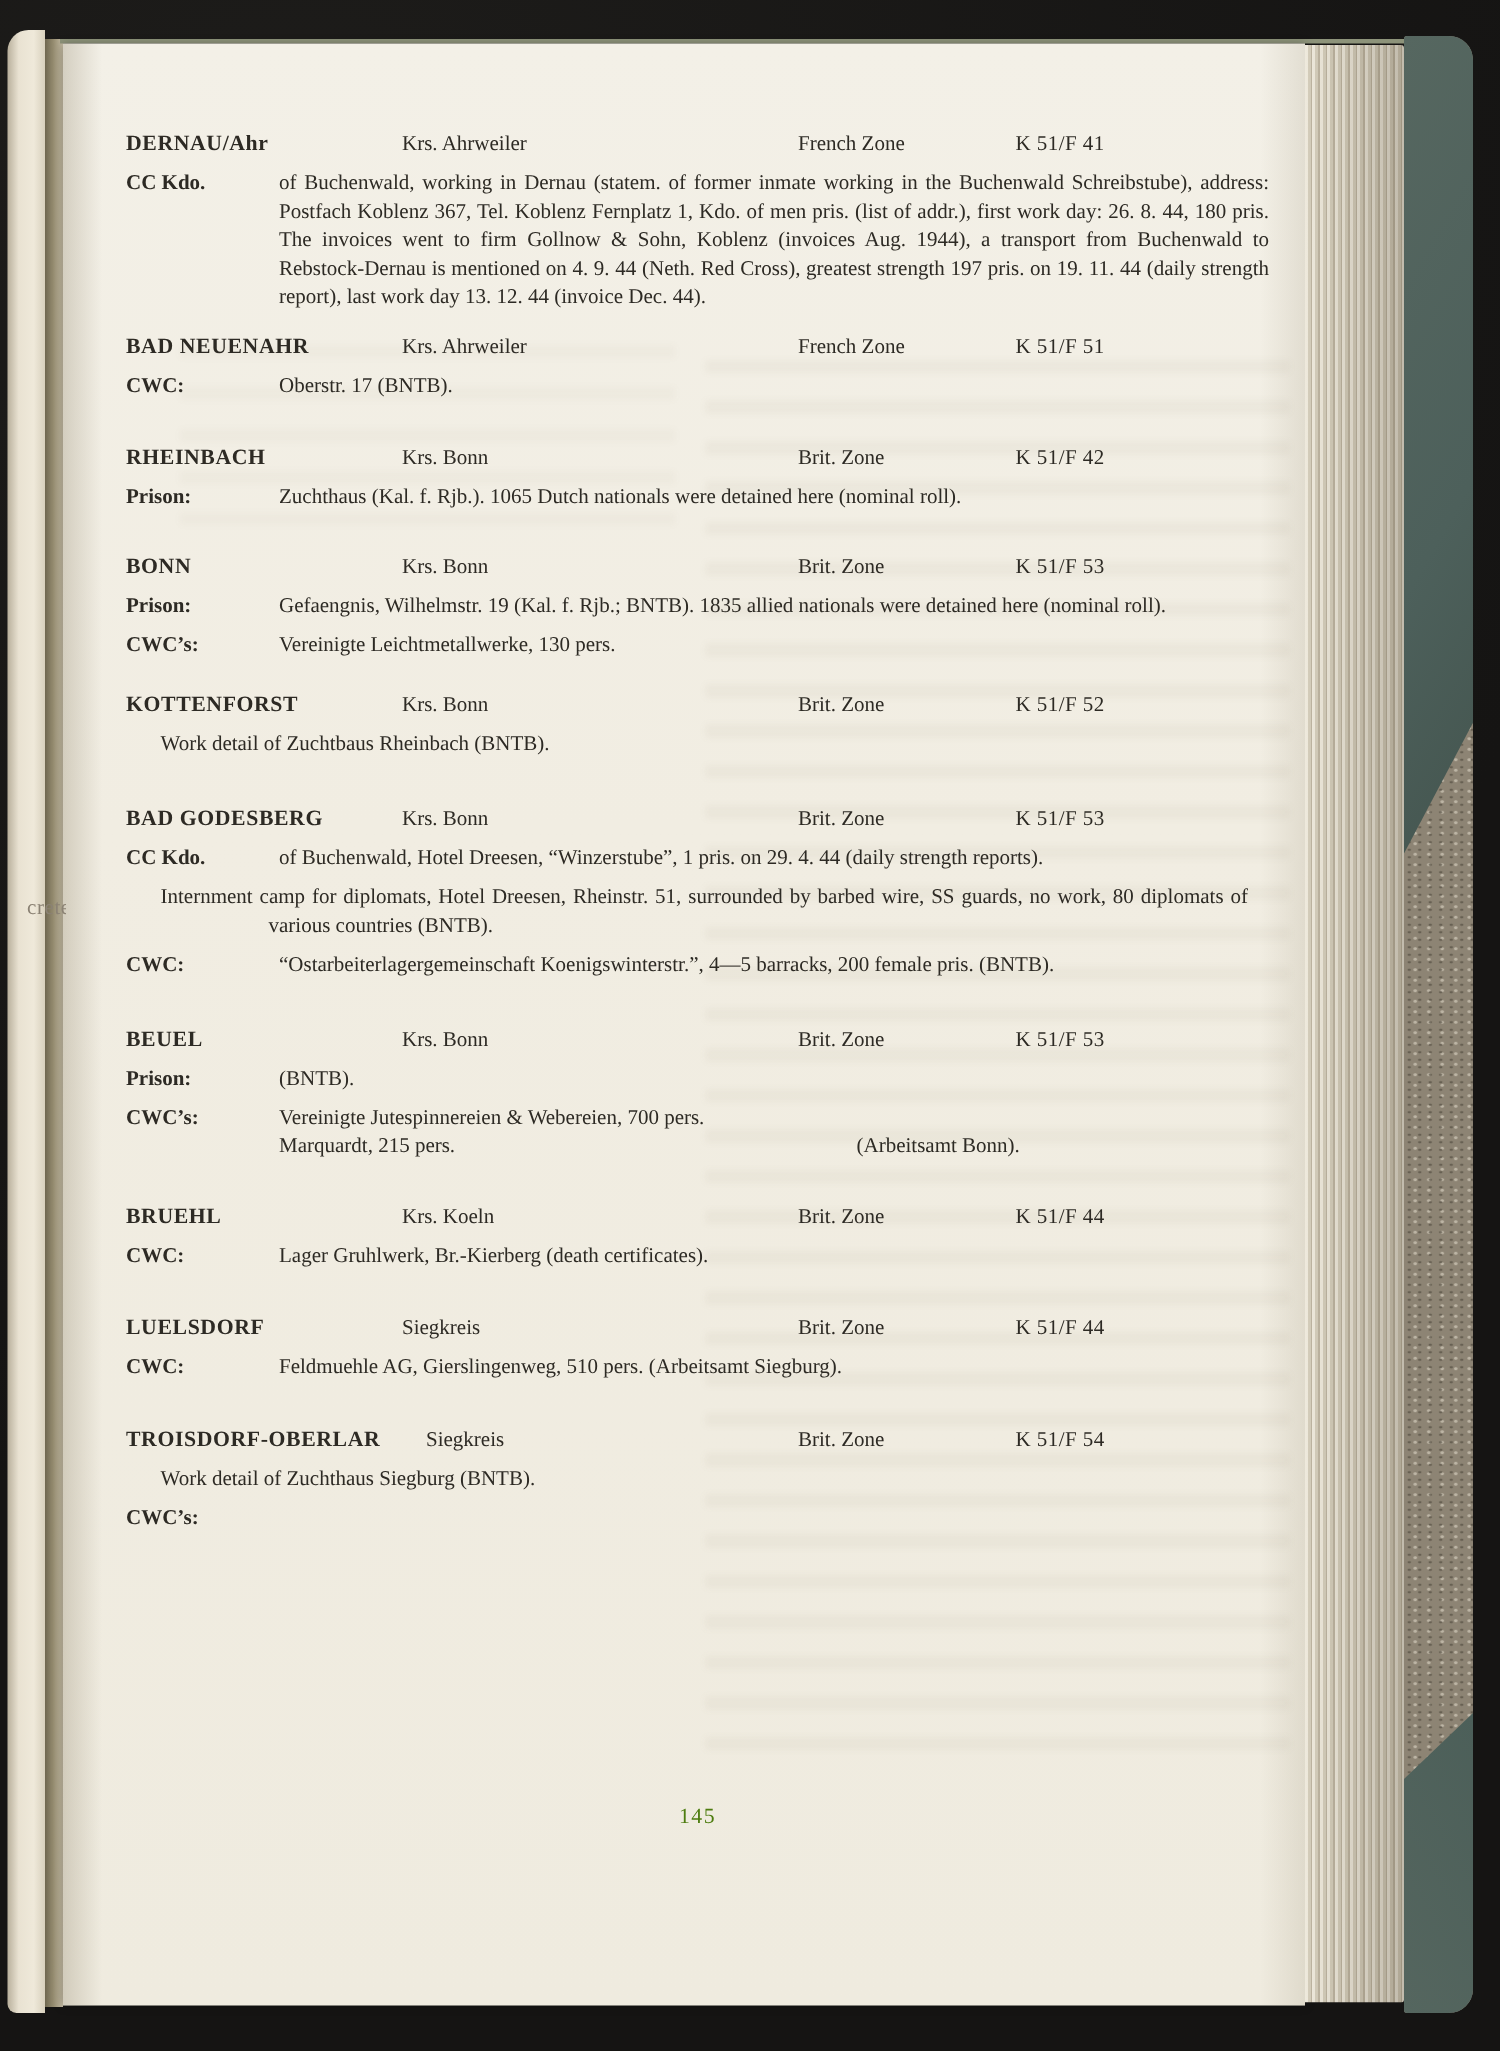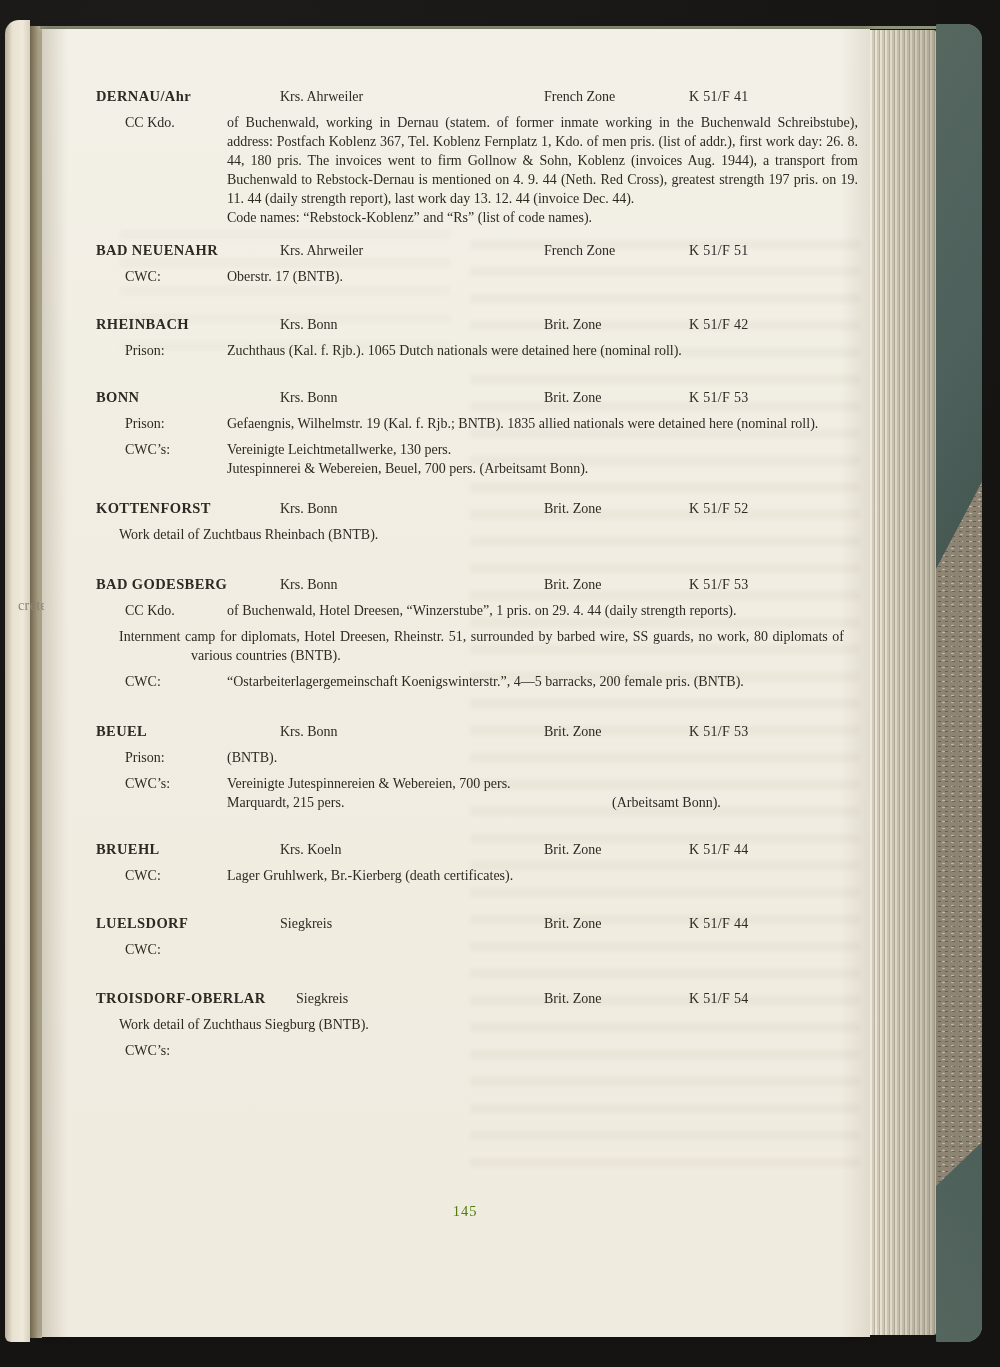--- a/index.html
+++ b/index.html
@@ -46,29 +46,29 @@
   
   .bleed{position:absolute;left:470px;top:240px;width:390px;height:930px;
     background:repeating-linear-gradient(180deg,rgba(133,119,90,.10) 0 9px,rgba(0,0,0,0) 9px 27px);
     filter:blur(2px);opacity:.55;pointer-events:none;}
   .bleed2{position:absolute;left:120px;top:230px;width:330px;height:120px;
     background:repeating-linear-gradient(180deg,rgba(133,119,90,.08) 0 9px,rgba(0,0,0,0) 9px 28px);
     filter:blur(2px);opacity:.5;pointer-events:none;}
   .adjacent-frag{position:absolute;left:18px;top:598px;width:26px;overflow:hidden;
     color:#8b8274;font-size:14px;letter-spacing:.4px;}
   
-  .content{position:absolute;left:96px;top:87px;width:762px;
+  .content{position:absolute;left:84px;top:87px;width:762px;
     color:#2d2a24;font-size:14px;line-height:19px;}
   .entry-header{display:flex;line-height:19px;margin-bottom:7px;}
   .c-name{width:184px;flex:none;font-weight:bold;font-size:14.5px;letter-spacing:.4px;white-space:nowrap;}
   .c-district{width:264px;flex:none;}
   .c-zone{width:145px;flex:none;}
   .c-ref{flex:1;letter-spacing:.3px;}
   .item{display:flex;margin:7px 0 0 0;}
-  .item-label{width:62px;margin-left:29px;flex:none;}
+  .item-label{width:62px;flex:none;font-weight:bold;}
   .item-text{width:664px;text-align:justify;margin-left:40px;}
   .item-text p{margin:0;position:relative;}
   .note-right{position:absolute;left:385px;top:0;}
   .plain{margin:7px 0 0 23px;width:725px;box-sizing:border-box;
     padding-left:72px;text-indent:-72px;text-align:justify;}
   .pagenum{position:absolute;left:84px;top:1203px;width:762px;text-align:center;
     color:#4d7c0f;font-size:14.5px;letter-spacing:1px;}
 </style>
 </head>
 <body>
@@ -93,21 +93,20 @@
     <div class="entry-header">
       <span class="c-name">DERNAU/Ahr</span>
       <span class="c-district">Krs. Ahrweiler</span>
       <span class="c-zone">French Zone</span>
       <span class="c-ref">K 51/F 41</span>
     </div>
     <div class="item">
       <span class="item-label">CC Kdo.</span>
       <div class="item-text">
         <p>of Buchenwald, working in Dernau (statem. of former inmate working in the Buchenwald Schreibstube), address: Postfach Koblenz 367, Tel. Koblenz Fernplatz 1, Kdo. of men pris. (list of addr.), first work day: 26. 8. 44, 180 pris. The invoices went to firm Gollnow &amp; Sohn, Koblenz (invoices Aug. 1944), a transport from Buchenwald to Rebstock-Dernau is mentioned on 4. 9. 44 (Neth. Red Cross), greatest strength 197 pris. on 19. 11. 44 (daily strength report), last work day 13. 12. 44 (invoice Dec. 44).</p>
-        <p>Code names: “Rebstock-Koblenz” and “Rs” (list of code names).</p>
       </div>
     </div>
   </div>
 
   <div class="entry" style="margin-bottom:29px;">
     <div class="entry-header">
       <span class="c-name">BAD NEUENAHR</span>
       <span class="c-district">Krs. Ahrweiler</span>
       <span class="c-zone">French Zone</span>
       <span class="c-ref">K 51/F 51</span>
@@ -145,21 +144,20 @@
     <div class="item">
       <span class="item-label">Prison:</span>
       <div class="item-text">
         <p>Gefaengnis, Wilhelmstr. 19 (Kal. f. Rjb.; BNTB).  1835 allied nationals were detained here (nominal roll).</p>
       </div>
     </div>
     <div class="item">
       <span class="item-label">CWC’s:</span>
       <div class="item-text">
         <p>Vereinigte Leichtmetallwerke, 130 pers.</p>
-        <p>Jutespinnerei &amp; Webereien, Beuel, 700 pers. (Arbeitsamt Bonn).</p>
       </div>
     </div>
   </div>
 
   <div class="entry" style="margin-bottom:31px;">
     <div class="entry-header">
       <span class="c-name">KOTTENFORST</span>
       <span class="c-district">Krs. Bonn</span>
       <span class="c-zone">Brit. Zone</span>
       <span class="c-ref">K 51/F 52</span>
@@ -231,20 +229,23 @@
 
   <div class="entry" style="margin-bottom:30px;">
     <div class="entry-header">
       <span class="c-name">LUELSDORF</span>
       <span class="c-district">Siegkreis</span>
       <span class="c-zone">Brit. Zone</span>
       <span class="c-ref">K 51/F 44</span>
     </div>
     <div class="item">
       <span class="item-label">CWC:</span>
+      <div class="item-text">
+        <p>Feldmuehle AG, Gierslingenweg, 510 pers. (Arbeitsamt Siegburg).</p>
+      </div>
     </div>
   </div>
 
   <div class="entry" style="margin-bottom:0;">
     <div class="entry-header">
       <span class="c-name" style="width:200px;">TROISDORF-OBERLAR</span>
       <span class="c-district" style="width:248px;">Siegkreis</span>
       <span class="c-zone">Brit. Zone</span>
       <span class="c-ref">K 51/F 54</span>
     </div>

